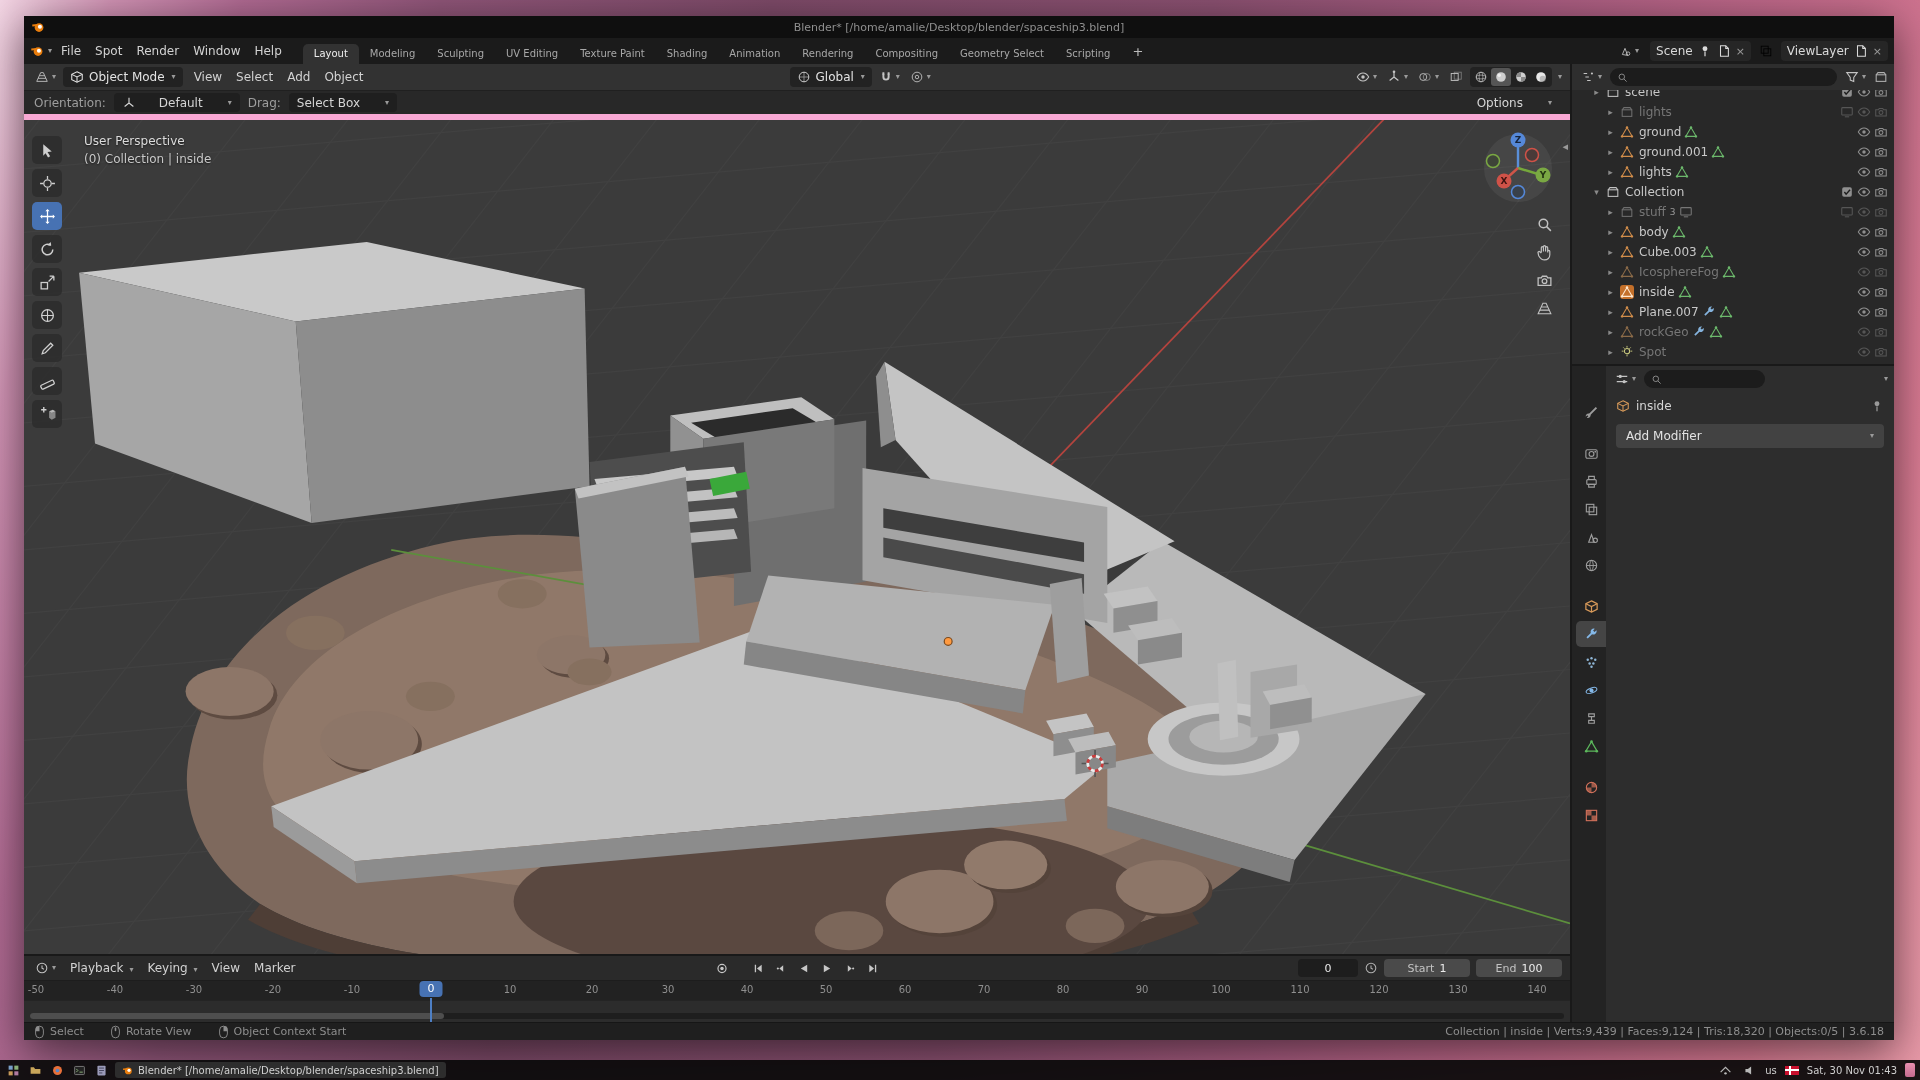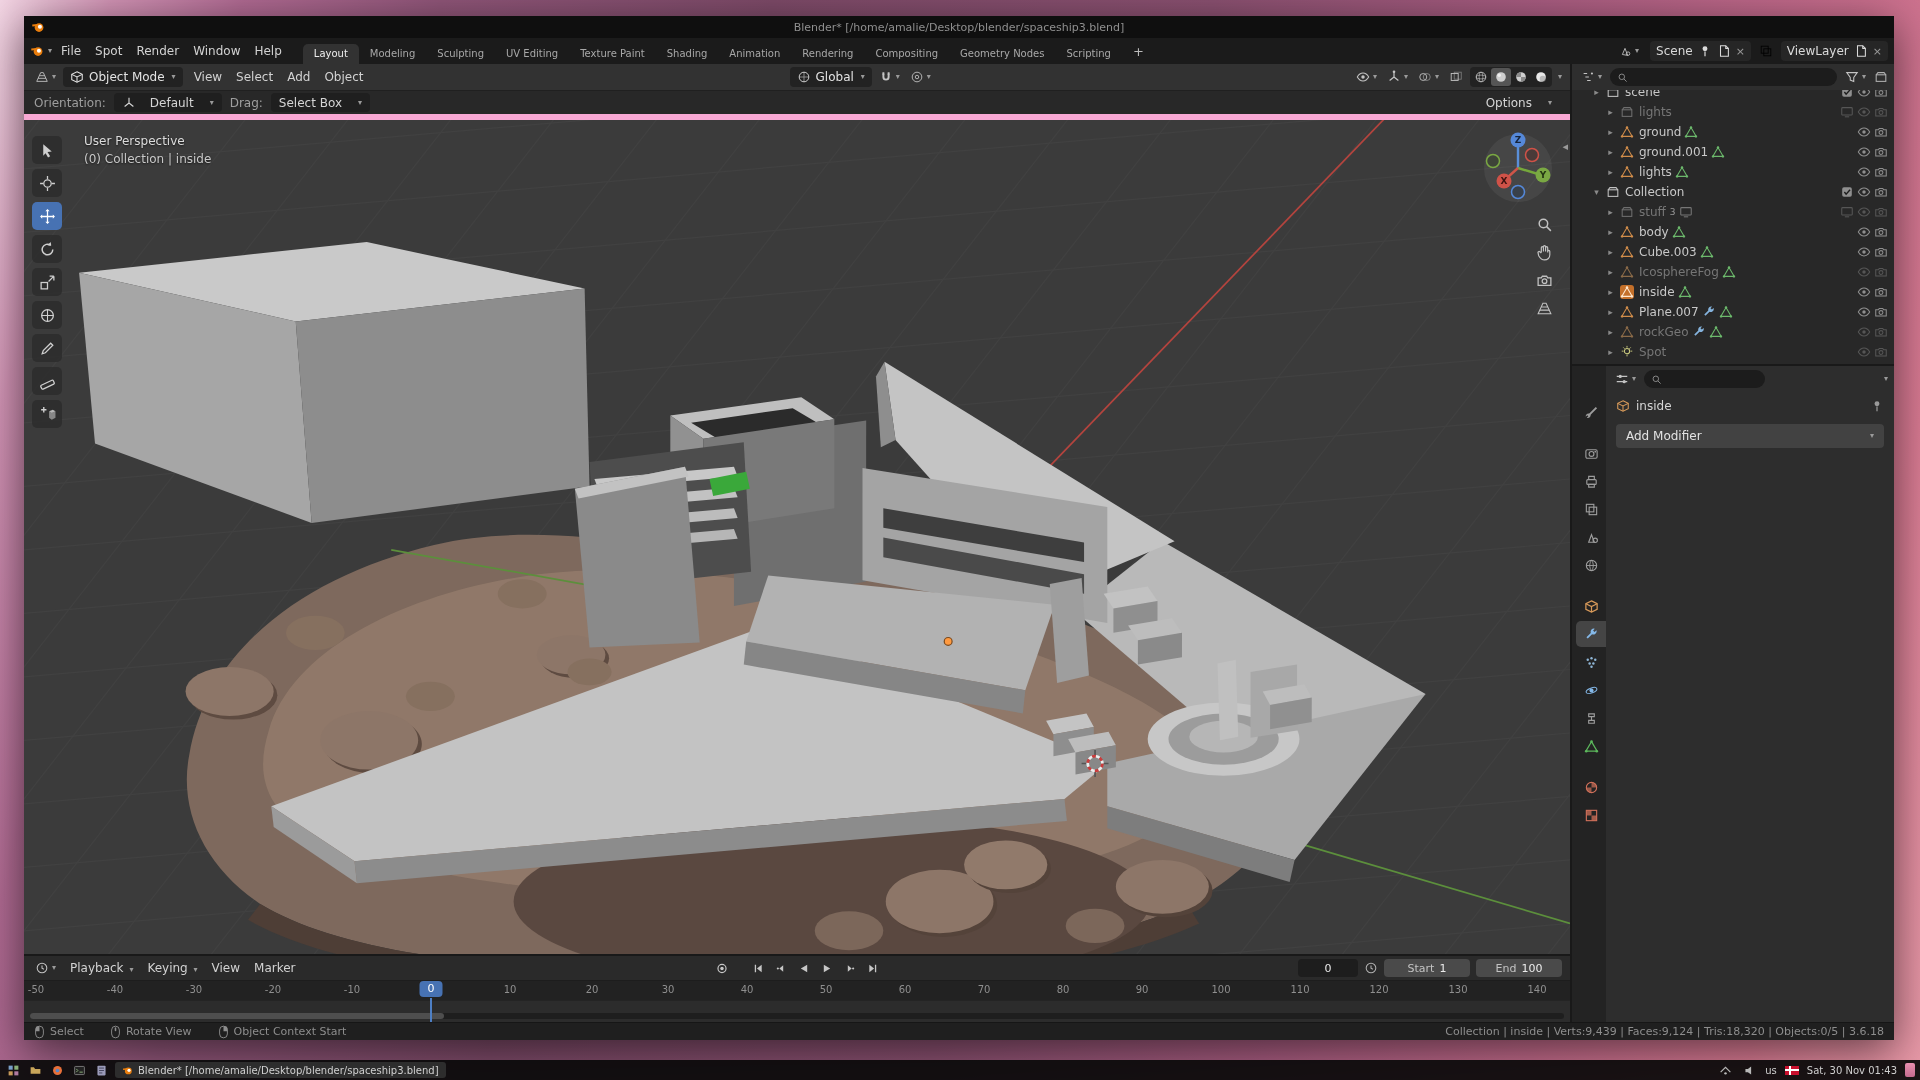--- a/index.html
+++ b/index.html
@@ -30,21 +30,21 @@
 .rightcol{flex:1;display:flex;flex-direction:column;border-left:2px solid #191919;min-width:0}
 
 .vheader{height:26px;background:#323232;display:flex;align-items:center;padding:0 8px;gap:4px;flex:none}
 .dd{display:flex;align-items:center;gap:5px;background:#222;border-radius:4px;padding:2px 7px;font-size:12px;color:#e2e2e2;height:20px;white-space:nowrap}
 .hbtn{display:flex;align-items:center;gap:1px;color:#c4c4c4;padding:0 3px}
 .spacer{flex:1}
 .shade-group{display:flex;background:#222;border-radius:4px;padding:1px;align-items:center}
 .shade-item{width:20px;height:18px;border-radius:3px;display:flex;align-items:center;justify-content:center;color:#c6c6c6}
 .shade-item.active{background:#555}
 .toolsettings{height:24px;background:#282828;border-top:1px solid #202020;display:flex;align-items:center;padding:0 10px;gap:8px;font-size:12px;color:#9e9e9e;flex:none}
-.ts-field{display:flex;align-items:center;gap:14px;background:#1f1f1f;border-radius:4px;padding:1px 8px;color:#d5d5d5;height:19px;white-space:nowrap}
+.ts-field{display:flex;align-items:center;gap:23px;background:#1f1f1f;border-radius:4px;padding:1px 8px;color:#d5d5d5;height:19px;white-space:nowrap}
 
 .viewport{flex:1;position:relative;background:#3b3b3b;min-height:0;border-top:6px solid #f9a8d4;overflow:hidden}
 #scene-svg{position:absolute;inset:0;width:100%;height:100%}
 .vp-label{position:absolute;left:60px;top:12px;font-size:12px;color:#dcdcdc;text-shadow:0 1px 2px rgba(0,0,0,.6);line-height:18px;pointer-events:none}
 .vp-label .sub{color:#c9c9c9}
 #tool-shelf{position:absolute;left:8px;top:16px;display:flex;flex-direction:column;gap:5px}
 .tool-btn{width:30px;height:28px;background:rgba(46,46,46,.92);border-radius:5px;display:flex;align-items:center;justify-content:center;color:#cfcfcf}
 .tool-btn svg{width:17px;height:17px}
 .tool-btn.active{background:#4772b3;color:#fff}
 .gizmo{position:absolute;right:12px;top:8px}
@@ -161,21 +161,21 @@
     <div id="workspaces" class="ws-row" data-name="workspace-tabs">
         <span class="ws-tab active" data-name="workspace-tab-layout">Layout</span>
         <span class="ws-tab" data-name="workspace-tab-modeling">Modeling</span>
         <span class="ws-tab" data-name="workspace-tab-sculpting">Sculpting</span>
         <span class="ws-tab" data-name="workspace-tab-uv-editing">UV Editing</span>
         <span class="ws-tab" data-name="workspace-tab-texture-paint">Texture Paint</span>
         <span class="ws-tab" data-name="workspace-tab-shading">Shading</span>
         <span class="ws-tab" data-name="workspace-tab-animation">Animation</span>
         <span class="ws-tab" data-name="workspace-tab-rendering">Rendering</span>
         <span class="ws-tab" data-name="workspace-tab-compositing">Compositing</span>
-        <span class="ws-tab" data-name="workspace-tab-geometry-nodes">Geometry Nodes</span>
+        <span class="ws-tab" data-name="workspace-tab-geometry-nodes">Geometry Select</span>
         <span class="ws-tab" data-name="workspace-tab-scripting">Scripting</span>
       </div>
     <span class="ws-add" data-name="add-workspace-button">+</span>
     <div class="topbar-right" data-name="scene-viewlayer-group">
       <span class="hbtn" data-name="browse-scene-button">
           <span class="ic" data-name="scene-browse-icon">
             <svg viewBox="0 0 16 16">
               <path d="M5 12 8 5l3 8Z" fill="none" stroke="currentColor"></path>
               <circle cx="11.5" cy="11" r="2" fill="none" stroke="currentColor"></circle>
             </svg>

